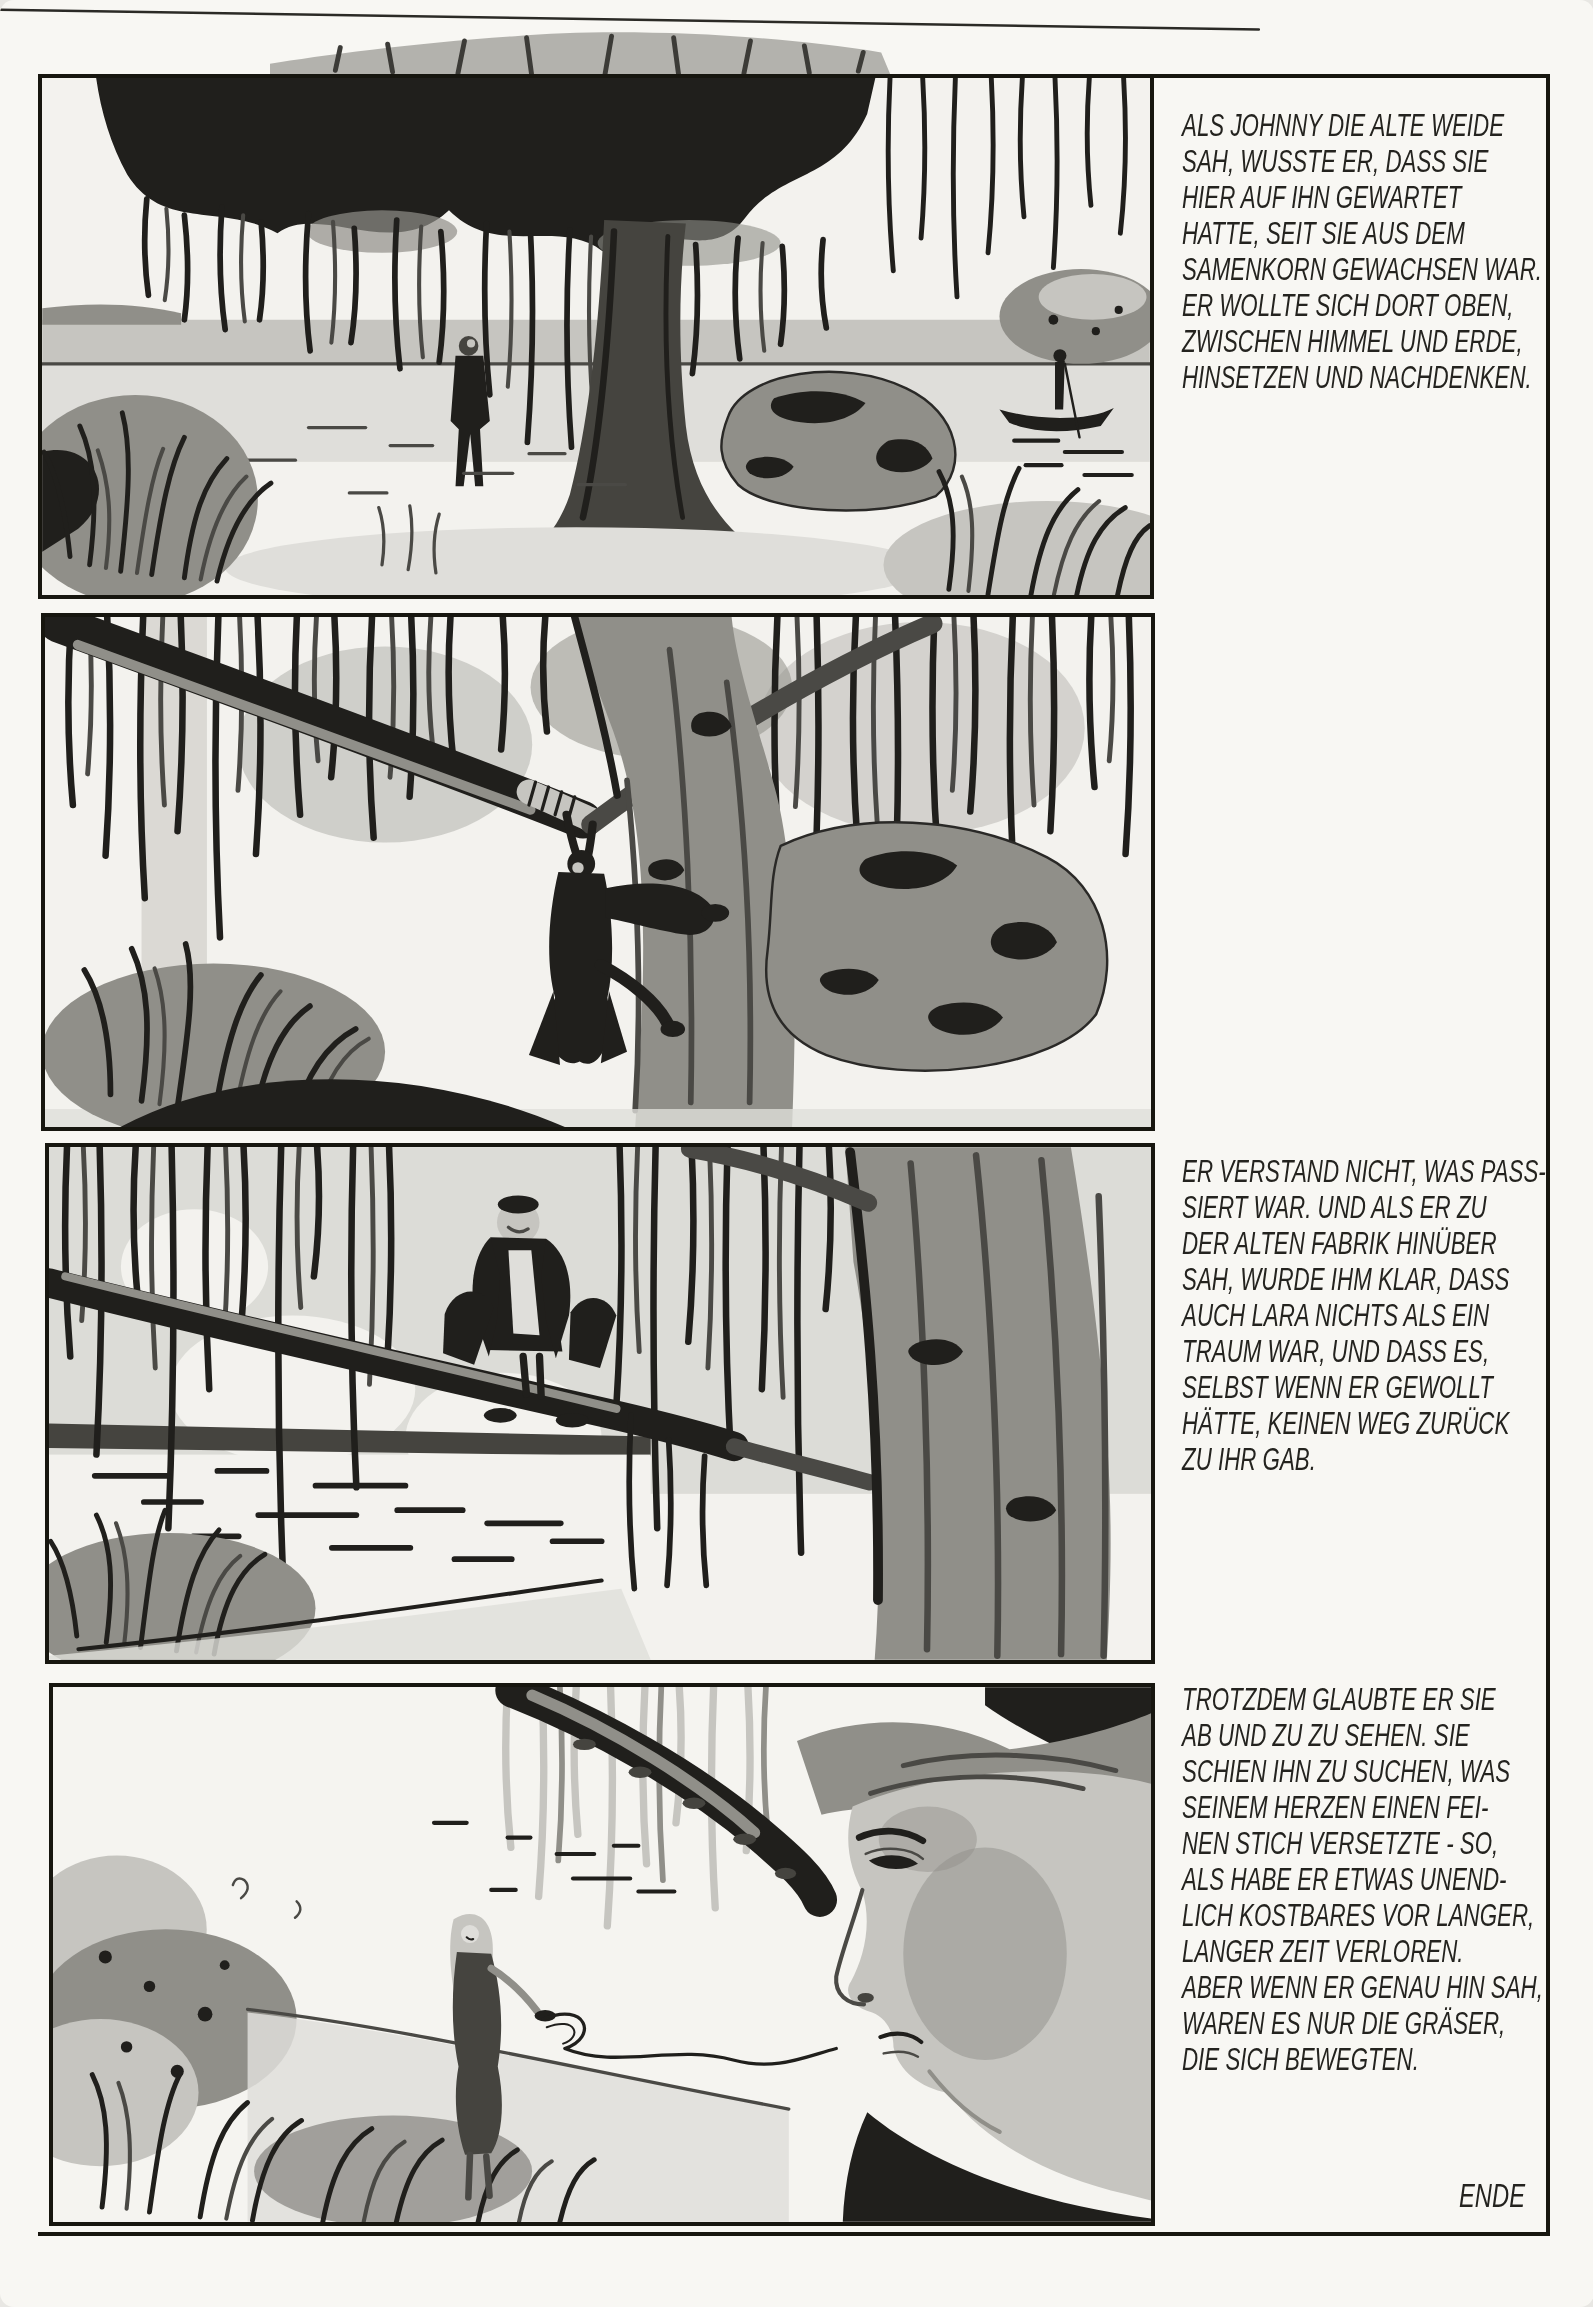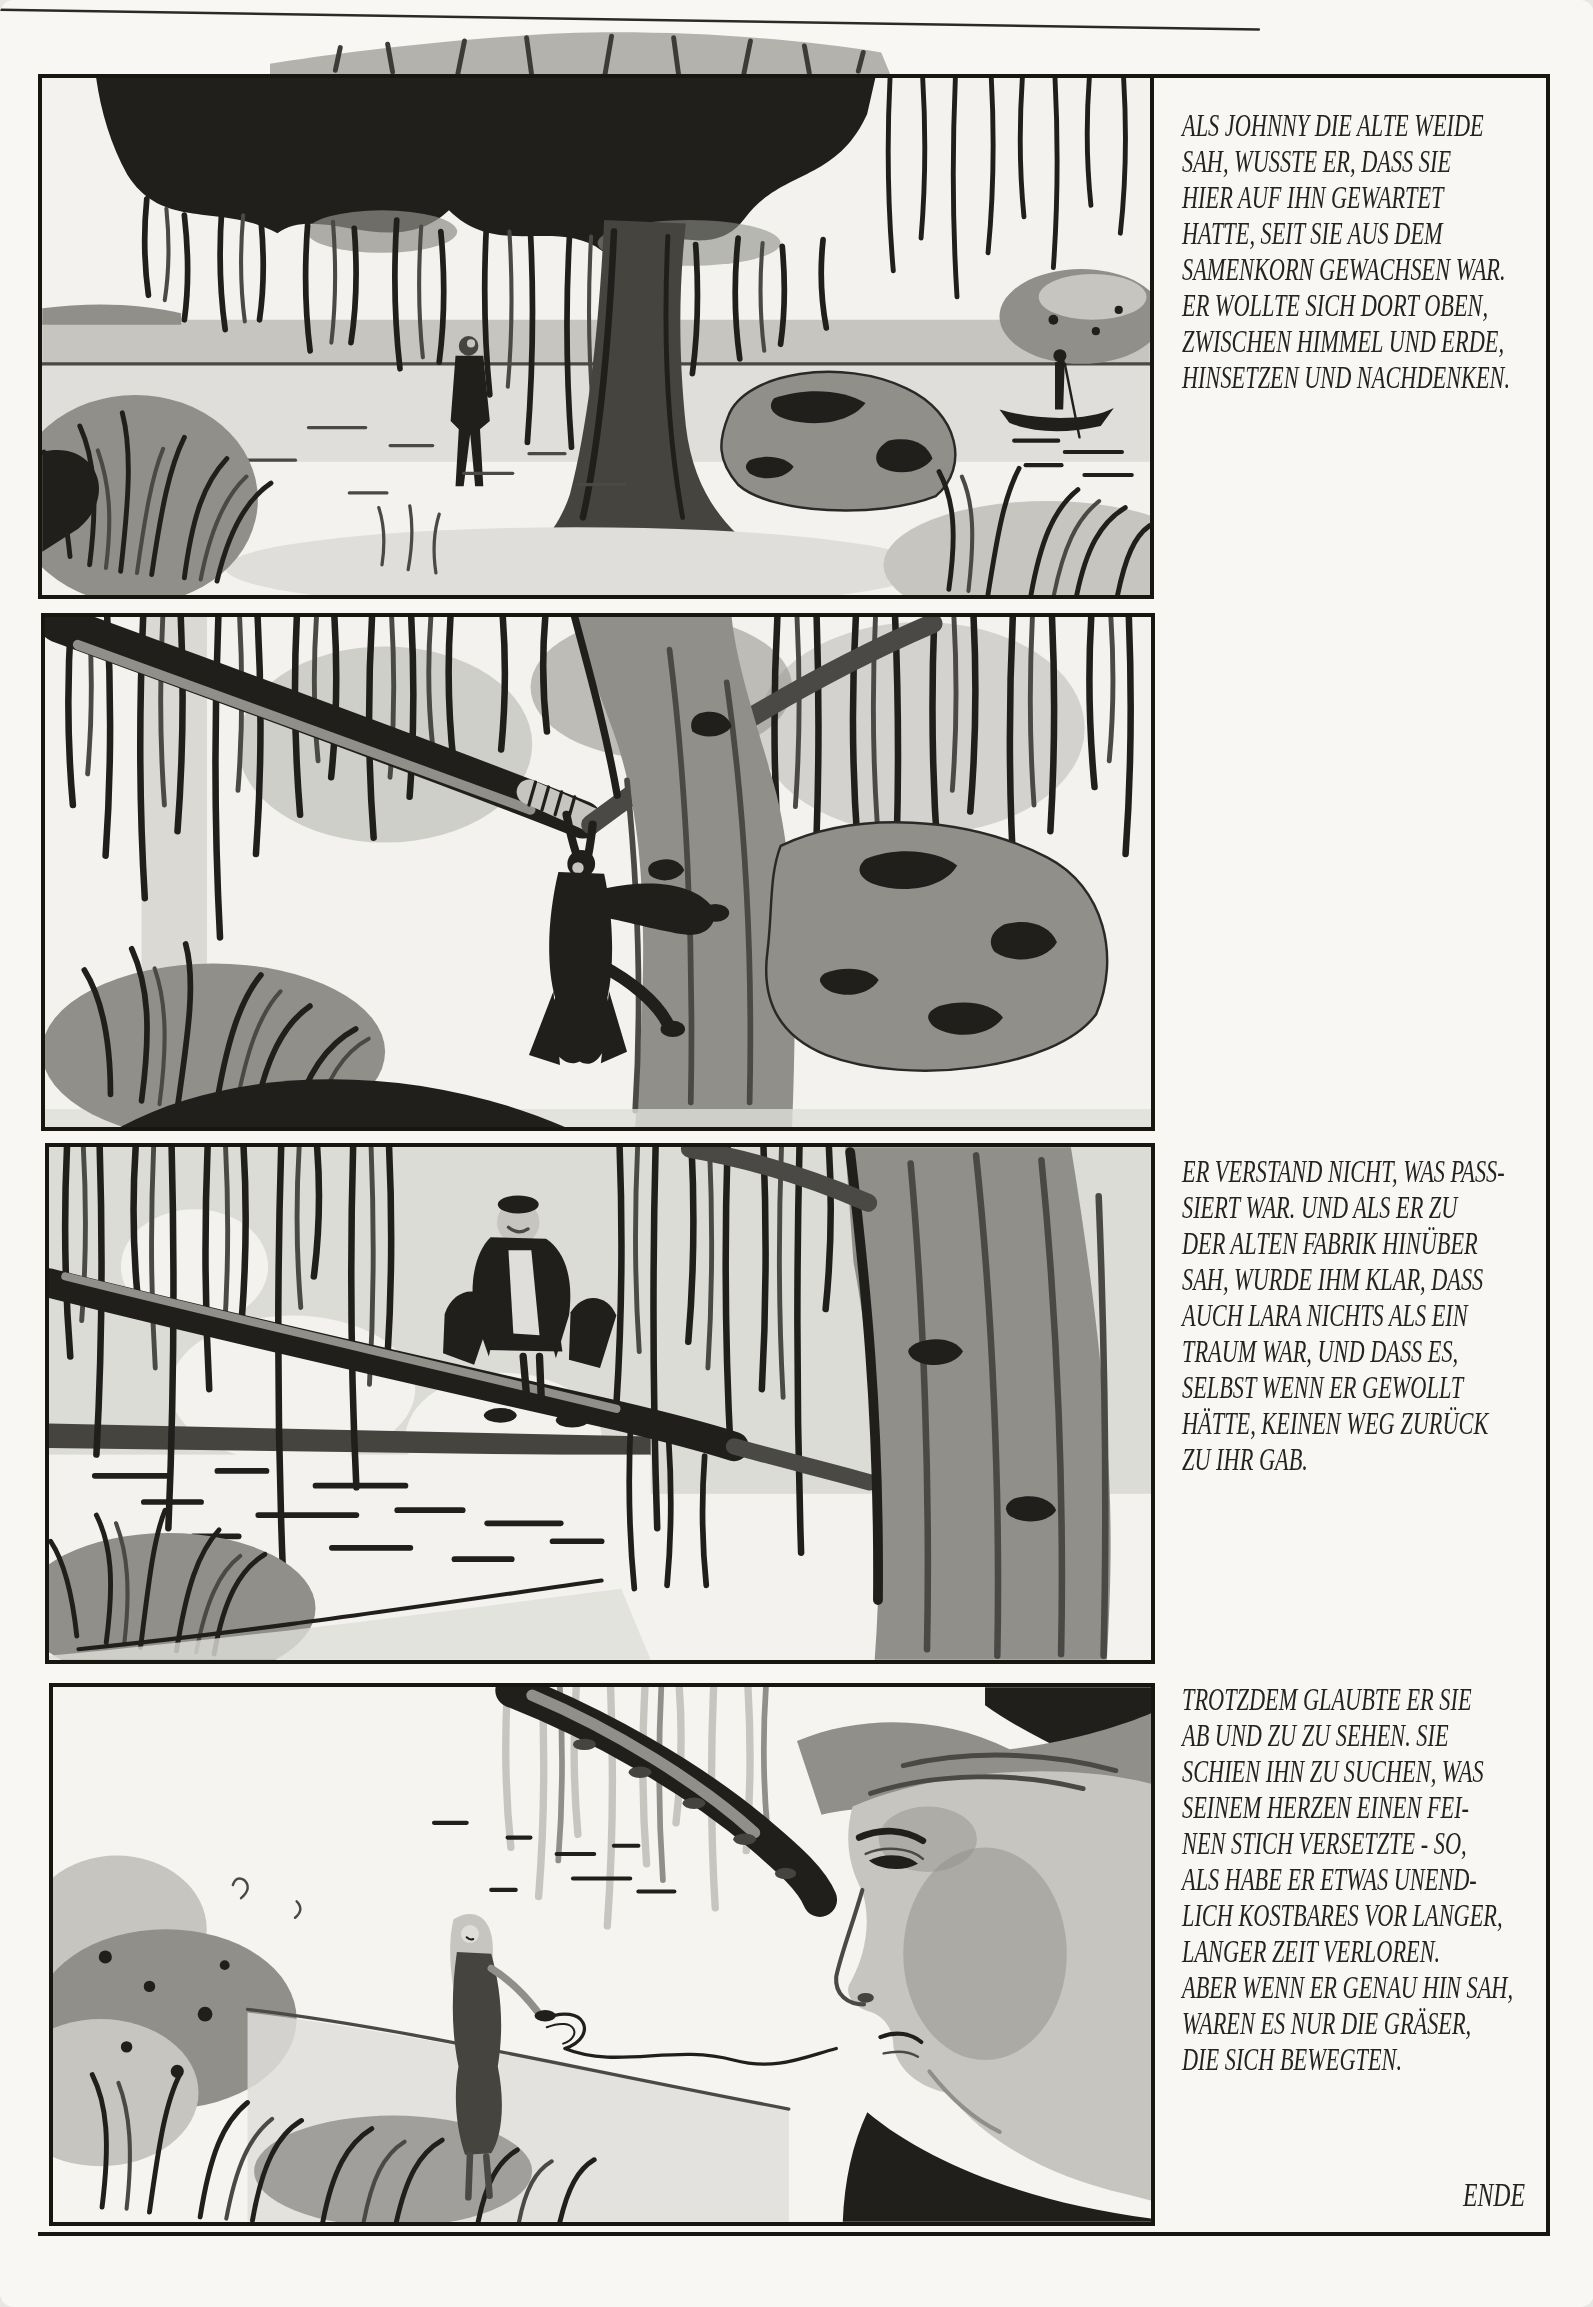--- a/index.html
+++ b/index.html
@@ -1,17 +1,17 @@
 <!DOCTYPE html>
 <html style="font-size:13px"><head>
 <meta charset="utf-8">
 <style>
   html,body{margin:0;padding:0;background:#e8e7e3;}
   #page{position:relative;width:1594px;height:2307px;background:#f8f7f3;overflow:hidden;
-        font-family:Liberation Serif, serif;border-radius:14px;}
+        font-family:Liberation Sans, sans-serif;border-radius:14px;}
   .frame{position:absolute;left:38px;top:74px;width:1508px;height:2154px;
          border-top:4.1px solid #17160f;border-right:4.1px solid #17160f;border-bottom:4.1px solid #17160f;}
   .panel{position:absolute;background:#f3f2ee;border:4.1px solid #17160f;box-sizing:border-box;}
   #p1{left:38px;top:74px;width:1116px;height:525px;}
   #p2{left:41px;top:613px;width:1114px;height:518px;}
   #p3{left:45px;top:1143px;width:1110px;height:521px;}
   #p4{left:49px;top:1683px;width:1106px;height:543px;}
   .panel svg{display:block;width:100%;height:100%;}
   svg path{stroke-linecap:round;stroke-linejoin:round;}
   .iF{fill:#201f1c}.dF{fill:#45443f}.mF{fill:#908f89}.lF{fill:#c6c5c0}.wF{fill:#dfdeda}.pF{fill:#f3f2ee}

